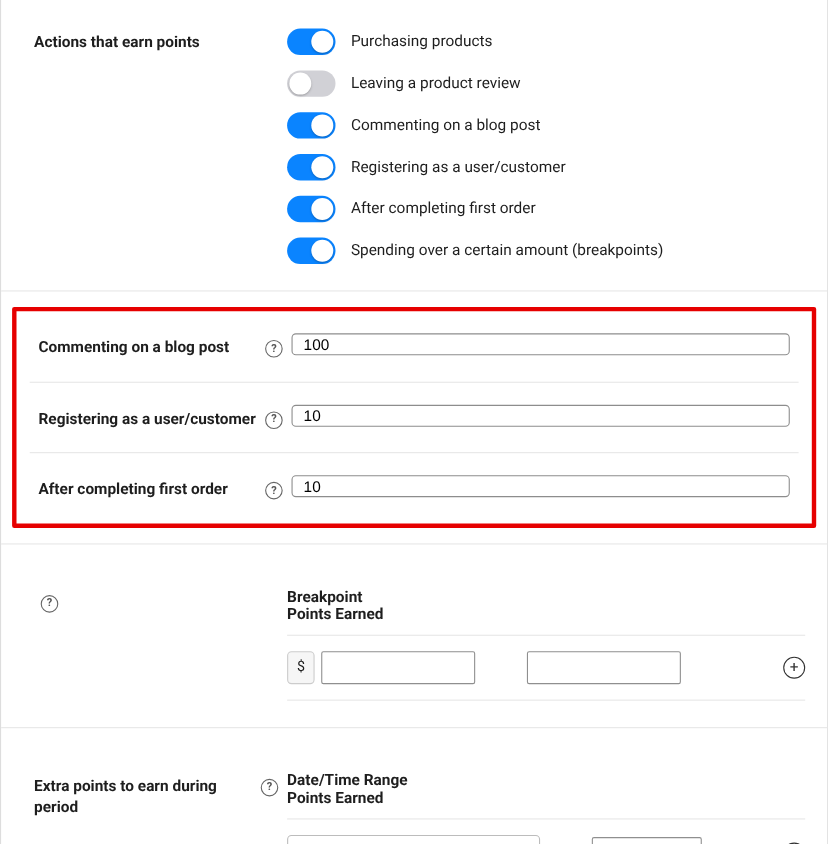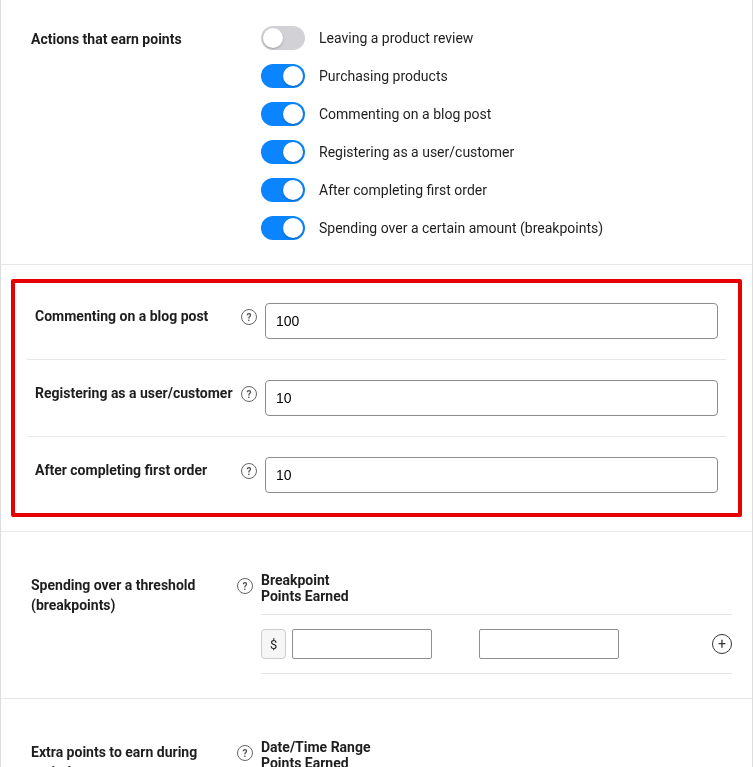--- a/index.html
+++ b/index.html
@@ -62,21 +62,21 @@
     position: absolute; top: 2px; width: 20px; height: 20px;
     border-radius: 50%; background: #fff;
     box-shadow: 0 1px 2px rgba(0,0,0,0.25);
   }
   .toggle.on .knob { right: 2px; }
   .toggle.off .knob { left: 2px; }
   .toggle-label { font-size: 14px; }
   .divider { border-top: 1px solid #e7e7e7; margin: 14px 0; }
   .text-input {
     width: 100%;
-    height: 36px;
+    height: 20px;
     border: 1px solid #8d8d8d;
     border-radius: 4px;
     padding: 0 10px;
     font-size: 14px;
     background: #fff;
   }
   .highlight-box {
     border: 4px solid #e60000;
     margin: 4px 10px;
     border-radius: 2px;
@@ -123,30 +123,30 @@
 
 <div class="panel">
 
   <div class="row">
     <div class="label-col">
       <span class="label-text">Actions that earn points</span>
     </div>
     <div class="value-col">
       <div class="toggle-list" id="toggle-list">
           <div class="toggle-row">
+            <div class="toggle on">
+              <div class="knob"></div>
+            </div>
+            <span class="toggle-label">Purchasing products</span>
+          </div>
+          <div class="toggle-row">
             <div class="toggle off">
               <div class="knob"></div>
             </div>
             <span class="toggle-label">Leaving a product review</span>
-          </div>
-          <div class="toggle-row">
-            <div class="toggle on">
-              <div class="knob"></div>
-            </div>
-            <span class="toggle-label">Purchasing products</span>
           </div>
           <div class="toggle-row">
             <div class="toggle on">
               <div class="knob"></div>
             </div>
             <span class="toggle-label">Commenting on a blog post</span>
           </div>
           <div class="toggle-row">
             <div class="toggle on">
               <div class="knob"></div>
@@ -196,21 +196,20 @@
           </div>
           <div class="value-col"><input class="text-input" value="10" style=""></div>
         </div>
       </div>
   </div>
 
   <div class="divider"></div>
 
   <div class="row">
     <div class="label-col">
-      <span class="label-text">Spending over a threshold (breakpoints)</span>
       <span class="help-icon">?</span>
     </div>
     <div class="value-col">
       <div class="mini-table">
         <div class="mini-head">
           <div class="col-a">Breakpoint</div>
           <div class="col-b">Points Earned</div>
           <div class="col-act"></div>
         </div>
         <div class="mini-row">

